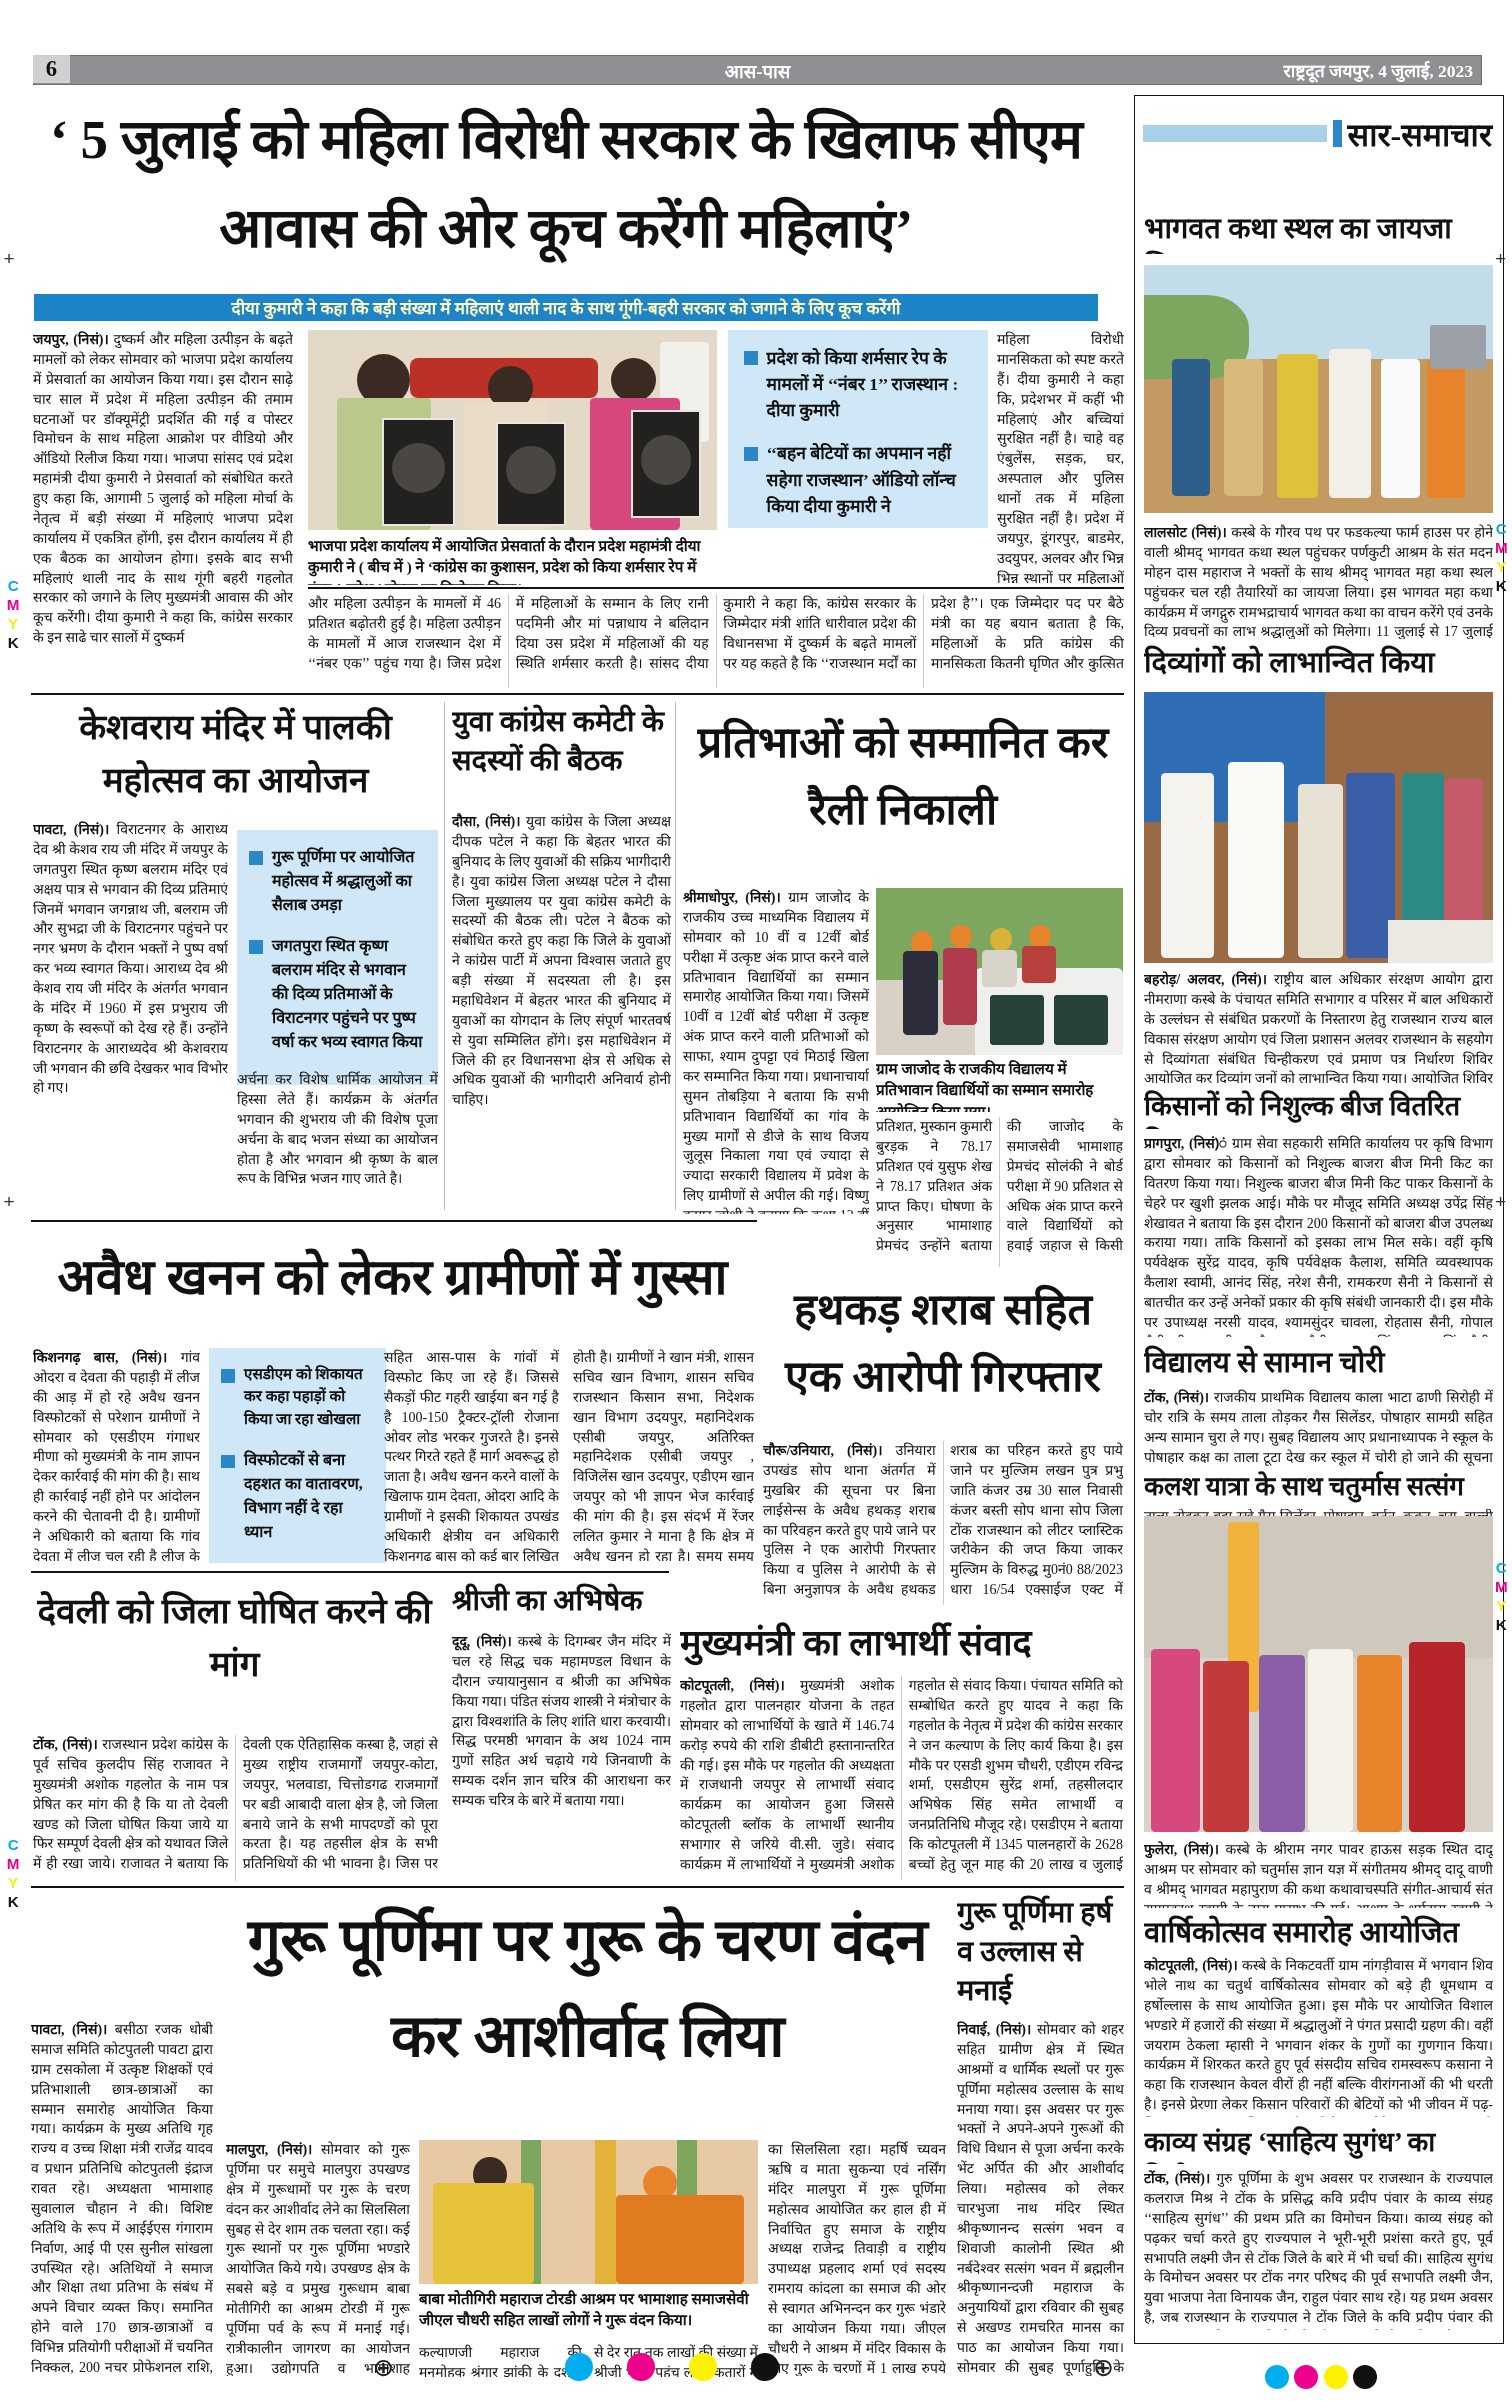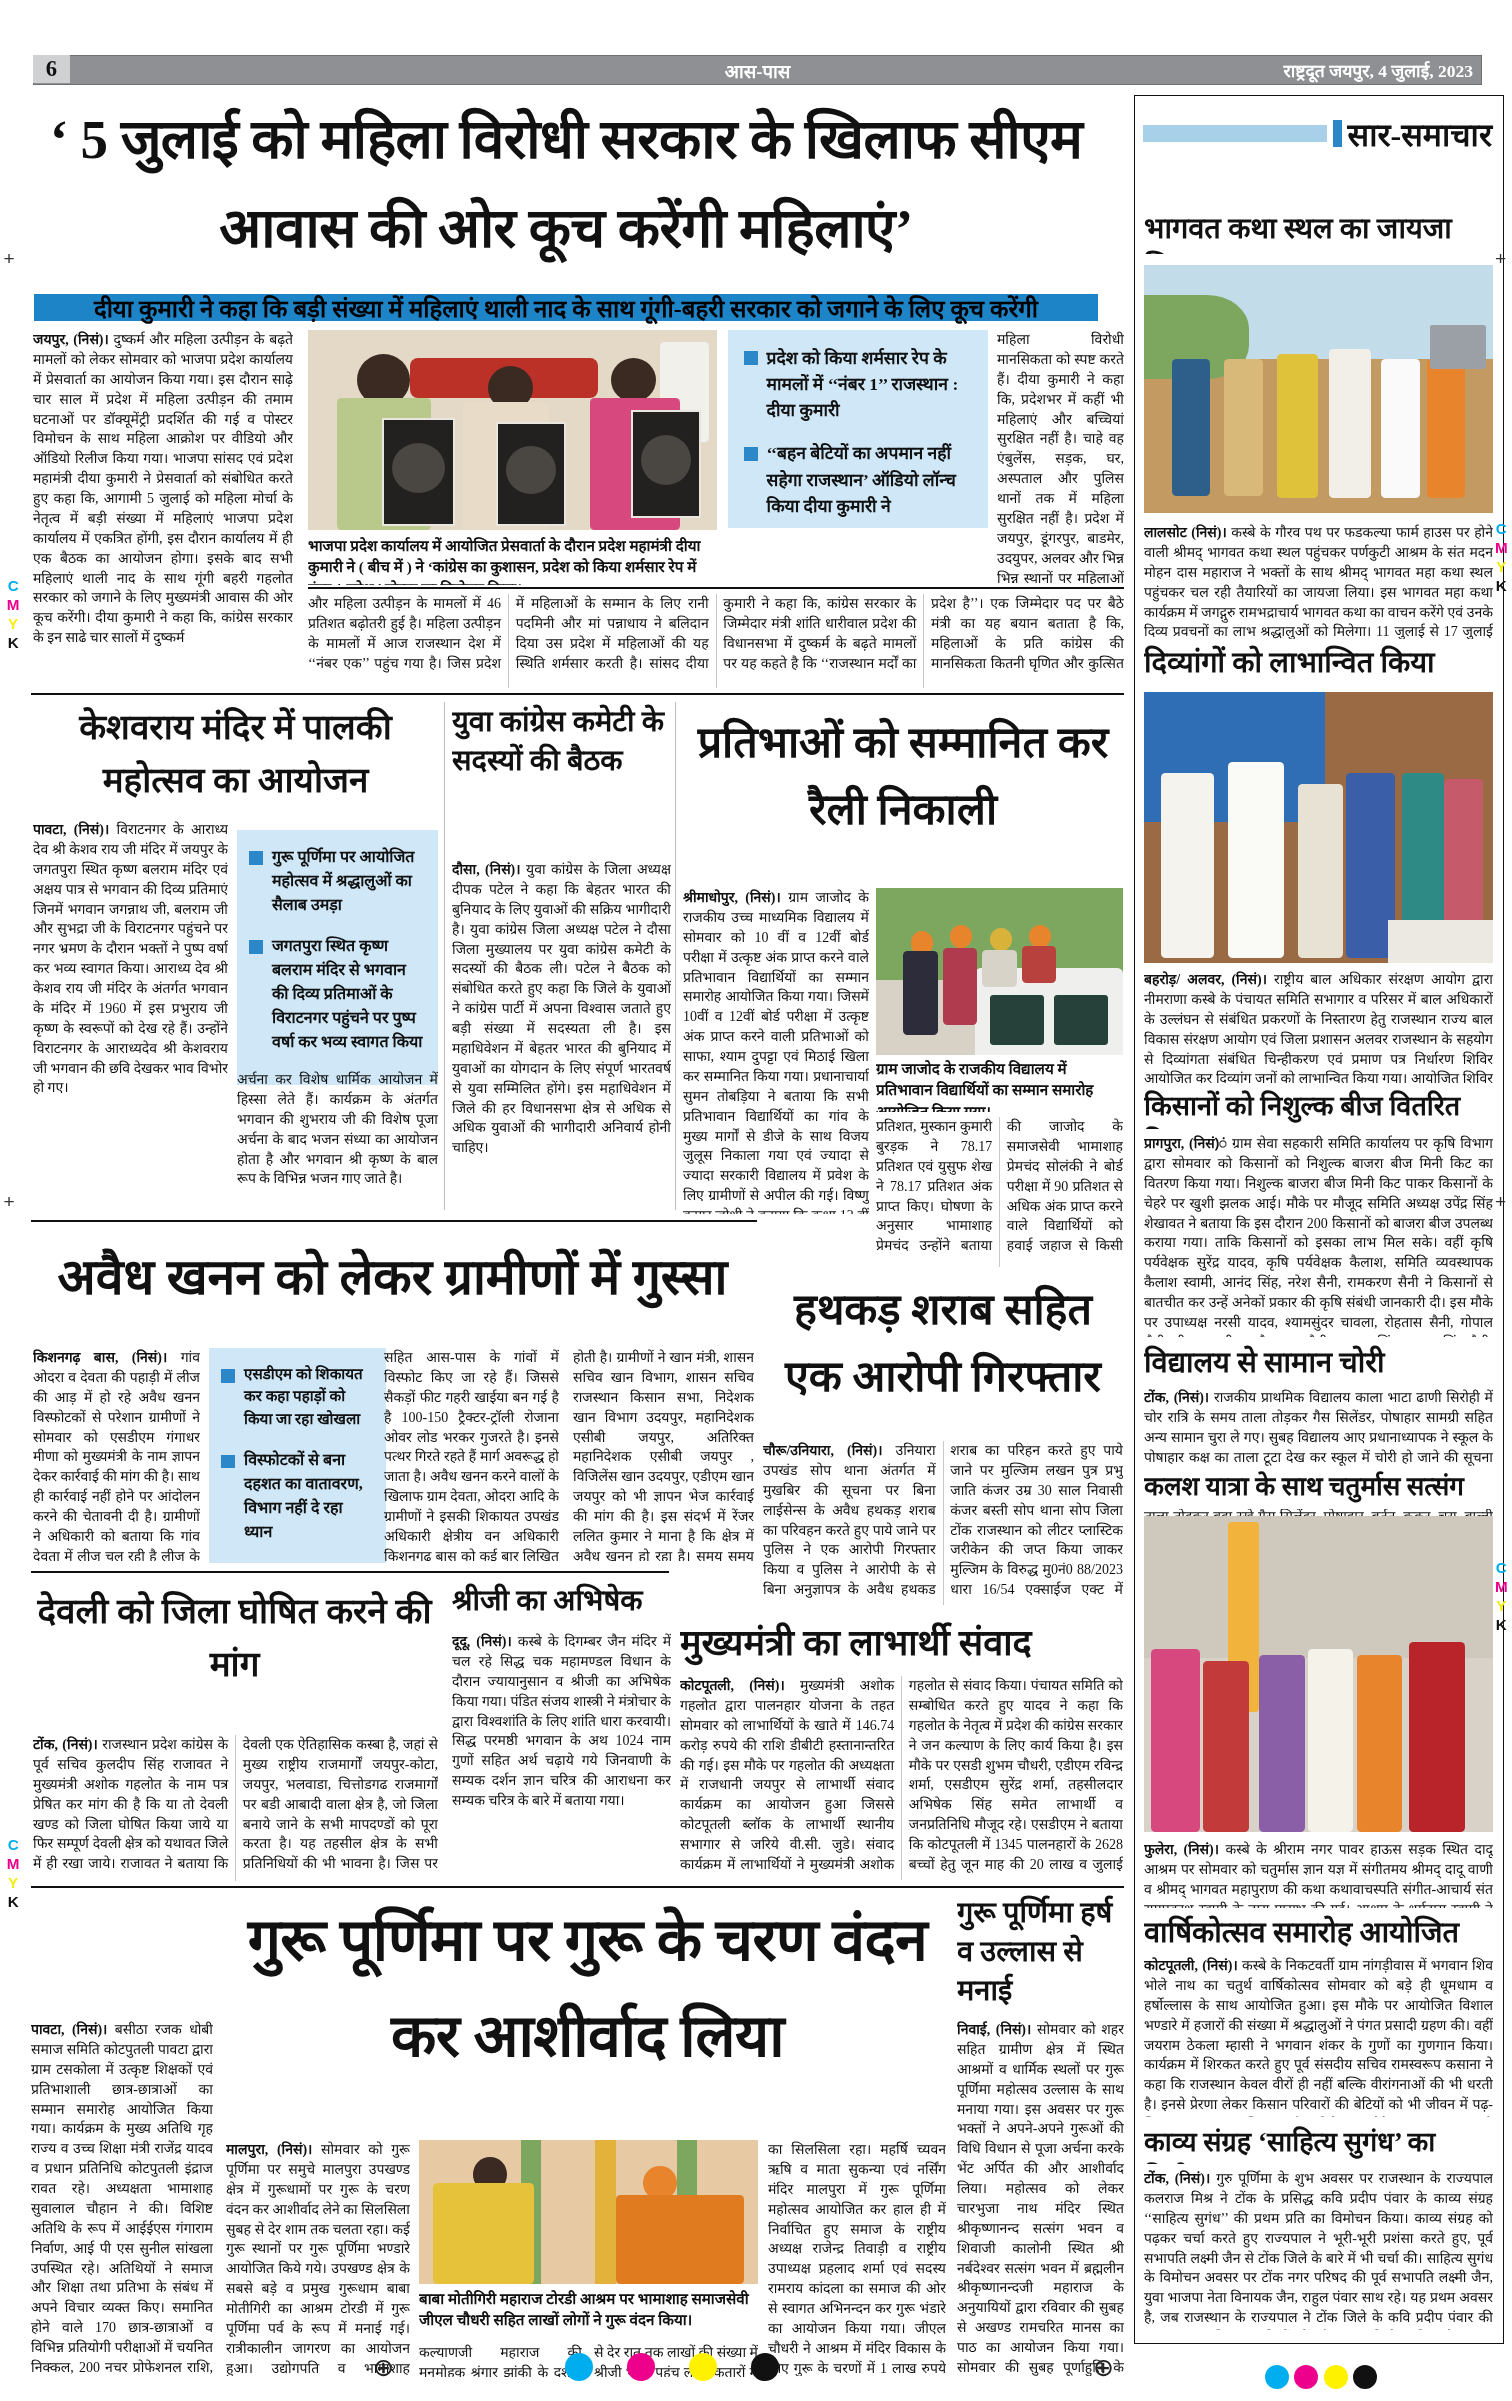--- a/index.html
+++ b/index.html
@@ -19,21 +19,21 @@
   .h-lg{font-size:43px;line-height:1.55;font-weight:700;text-align:center;}
   .h-md{font-size:35px;line-height:1.5;font-weight:700;text-align:center;}
   .h-sm{font-size:29px;line-height:1.35;font-weight:700;}
   .h-xs{font-size:27px;line-height:1.3;font-weight:700;}
   .body-t{font-size:14px;line-height:1.42;text-align:justify;overflow:hidden;}
   .dl{font-weight:bold;}
   .caption{font-size:15.2px;line-height:1.4;font-weight:bold;overflow:hidden;}
   .cols2{column-count:2;column-gap:14.7px;column-rule:0.6px solid #c8c8c8;}
   .cols4{column-count:4;column-gap:14.7px;column-rule:0.6px solid #c8c8c8;}
   
-  .strip{background:#1e84c8;color:#000000;font-weight:bold;font-size:24px;display:flex;
+  .strip{background:#1e84c8;color:#fef9c3;font-weight:bold;font-size:17px;display:flex;
          align-items:center;justify-content:center;text-align:center;}
   .bluebox{background:#cfe7f6;padding:14.7px 12.4px;overflow:hidden;}
   .bullet-item{display:flex;gap:9px;margin-bottom:17px;}
   .bsq{flex:0 0 13.6px;width:13.6px;height:13.6px;background:#2b87c8;margin-top:6.8px;}
   .btxt{font-size:17.5px;line-height:1.5;font-weight:bold;}
   
   .hrule{background:#111;height:1.7px;}
   .vrule{background:#111;width:1.1px;}
   
   .photo{overflow:hidden;position:absolute;background:#d8d2c6;}
@@ -129,21 +129,21 @@
     </div>
     <div class="bullet-item">
       <span class="bsq"></span>
       <span class="btxt" style="font-size:16px;">जगतपुरा स्थित कृष्ण बलराम मंदिर से भगवान की दिव्य प्रतिमाओं के विराटनगर पहुंचने पर पुष्प वर्षा कर भव्य स्वागत किया</span>
     </div>
   </div>
   <div class="abs body-t" style="left:237px;top:1070px;width:201px;height:144px;">अर्चना कर विशेष धार्मिक आयोजन में हिस्सा लेते हैं। कार्यक्रम के अंतर्गत भगवान की शुभराय जी की विशेष पूजा अर्चना के बाद भजन संध्या का आयोजन होता है और भगवान श्री कृष्ण के बाल रूप के विभिन्न भजन गाए जाते है।</div>
 
   <div class="abs vrule" style="left:444px;top:702px;height:508px;background:#bbb;"></div>
   <div class="abs h-sm" style="left:452px;top:702px;width:219px;height:102px;overflow:hidden;text-align:left;">युवा कांग्रेस कमेटी के सदस्यों की बैठक</div>
-  <div class="abs body-t" style="left:452px;top:812px;width:219px;height:402px;margin-top:48px;">
+  <div class="abs body-t" style="left:452px;top:812px;width:219px;height:402px;">
     <span class="dl">दौसा, (निसं)।</span>
     <span>युवा कांग्रेस के जिला अध्यक्ष दीपक पटेल ने कहा कि बेहतर भारत की बुनियाद के लिए युवाओं की सक्रिय भागीदारी है। युवा कांग्रेस जिला अध्यक्ष पटेल ने दौसा जिला मुख्यालय पर युवा कांग्रेस कमेटी के सदस्यों की बैठक ली। पटेल ने बैठक को संबोधित करते हुए कहा कि जिले के युवाओं ने कांग्रेस पार्टी में अपना विश्वास जताते हुए बड़ी संख्या में सदस्यता ली है। इस महाधिवेशन में बेहतर भारत की बुनियाद में युवाओं का योगदान के लिए संपूर्ण भारतवर्ष से युवा सम्मिलित होंगे। इस महाधिवेशन में जिले की हर विधानसभा क्षेत्र से अधिक से अधिक युवाओं की भागीदारी अनिवार्य होनी चाहिए।</span>
   </div>
 
   <div class="abs vrule" style="left:675px;top:702px;height:508px;background:#bbb;"></div>
   <div class="abs h-lg" style="left:683px;top:710px;width:440px;height:169px;overflow:hidden;">प्रतिभाओं को सम्मानित कर रैली निकाली</div>
   <div class="abs body-t" style="left:683px;top:888px;width:186px;height:326px;">
     <span class="dl">श्रीमाधोपुर, (निसं)।</span>
     <span>ग्राम जाजोद के राजकीय उच्च माध्यमिक विद्यालय में सोमवार को 10 वीं व 12वीं बोर्ड परीक्षा में उत्कृष्ट अंक प्राप्त करने वाले प्रतिभावान विद्यार्थियों का सम्मान समारोह आयोजित किया गया। जिसमें 10वीं व 12वीं बोर्ड परीक्षा में उत्कृष्ट अंक प्राप्त करने वाली प्रतिभाओं को साफा, श्याम दुपट्टा एवं मिठाई खिला कर सम्मानित किया गया। प्रधानाचार्या सुमन तोबड़िया ने बताया कि सभी प्रतिभावान विद्यार्थियों का गांव के मुख्य मार्गों से डीजे के साथ विजय जुलूस निकाला गया एवं ज्यादा से ज्यादा सरकारी विद्यालय में प्रवेश के लिए ग्रामीणों से अपील की गई। विष्णु कुमार जोशी ने बताया कि कक्षा 12 वीं बोर्ड परीक्षा 2023 के कला वर्ग में प्रियंका शर्मा ने 94.60 प्रतिशत, रौनक रूलानिया ने 92.20 प्रतिशत एवं अंजू कुमारी जितरवाल 92 प्रतिशत अंक हासिल कर विद्यालय एवं गांव का नाम रोशन किया। वहीं कक्षा 10वीं बोर्ड परीक्षा में मोनू कुमारी ने 83.50</span>
   </div>

